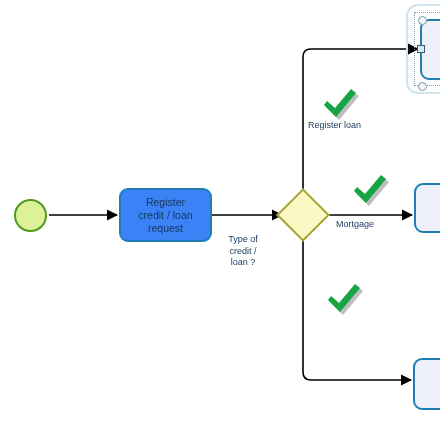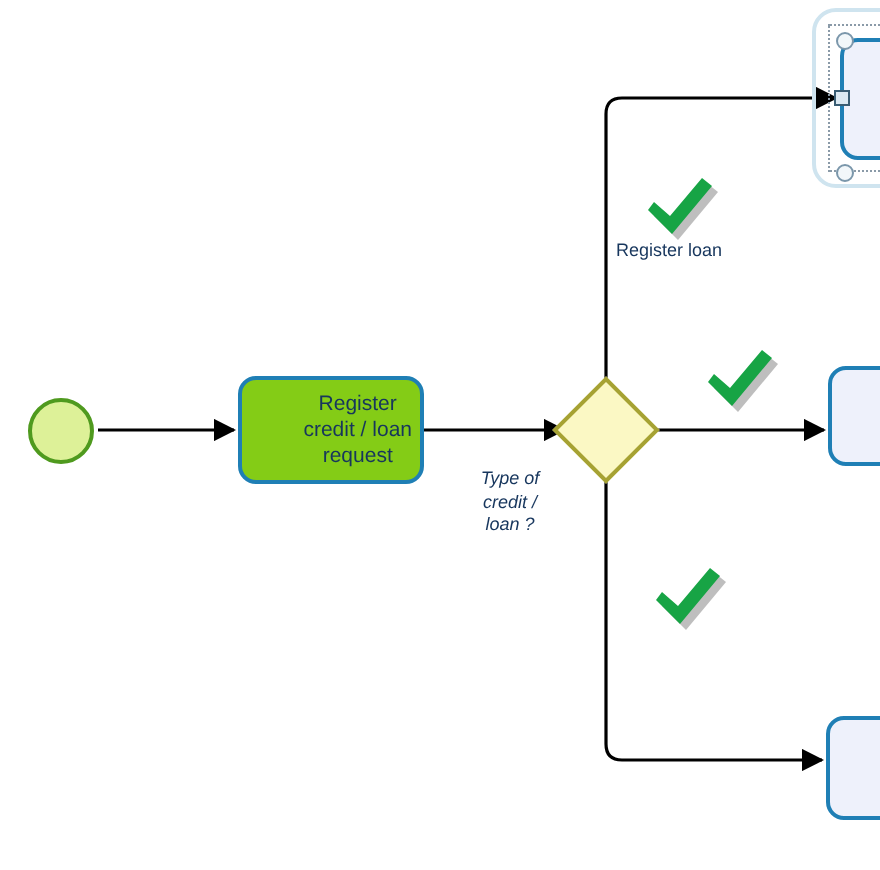--- a/index.html
+++ b/index.html
@@ -139,31 +139,31 @@
 
     <path d="M 322 215 L 412 215" stroke="#000000" stroke-width="1.6" fill="none" marker-end="url(#arrow)"></path>
 
     <path d="M 303 233 L 303 372 Q 303 380 311 380 L 411 380" stroke="#000000" stroke-width="1.6" fill="none" marker-end="url(#arrow)"></path>
   </svg>
 
   <div class="start-event" style="left:14px; top:199px; width:33px; height:33px;
               background:#ddf198; border:2.5px solid #4f9a1e;"></div>
 
   <div class="task" style="left:119px; top:188px; width:93px; height:54px;
-              background:#84cc16; border:2px solid #1f7fb5;justify-content:flex-end;">
+              background:#3b82f6; border:2px solid #1f7fb5;">
     <span class="task-label">Register
 credit / loan
 request</span>
   </div>
 
   <div class="gateway" style="left:284px; top:196px; width:38px; height:38px;">
     <div class="diamond" style="background:#fbf8c4; border:2px solid #a6a233;"></div>
   </div>
 
-  <div class="edge-label center" style="left:224px; top:234px; width:62px;font-style:italic;">Type of
+  <div class="edge-label center" style="left:212px; top:234px; width:62px;">Type of
 credit /
 loan ?</div>
 
   <div class="check-stamp" style="left:318px; top:86px;">
     <svg viewBox="0 0 44 36" xmlns="http://www.w3.org/2000/svg">
       <path d="M6 19 L9 15 L17 22 L33 3 L38 7 L18 31 Z" fill="#b3b3b3" opacity="0.85" transform="translate(3,3)"></path>
       <path d="M6 19 L9 15 L17 22 L33 3 L38 7 L18 31 Z" fill="#17a445"></path>
     </svg>
   </div>
   <div class="edge-label" style="left:308px; top:120px; width:80px;">Register loan</div>
@@ -177,20 +177,21 @@
   <div class="handle" style="left:418px; top:16px;"></div>
   <div class="handle" style="left:418px; top:82px;"></div>
   <div class="conn-handle" style="left:417px; top:45px;"></div>
 
   <div class="check-stamp" style="left:348px; top:172px;">
     <svg viewBox="0 0 44 36" xmlns="http://www.w3.org/2000/svg">
       <path d="M6 19 L9 15 L17 22 L33 3 L38 7 L18 31 Z" fill="#b3b3b3" opacity="0.85" transform="translate(3,3)"></path>
       <path d="M6 19 L9 15 L17 22 L33 3 L38 7 L18 31 Z" fill="#17a445"></path>
     </svg>
   </div>
+  <div class="edge-label" style="left:336px; top:219px; width:80px;">Mortgage</div>
 
   <div class="task" style="left:414px; top:183px; width:46px; height:50px;
               background:#eef1fb; border:2px solid #1f7fb5;">
     <span class="task-label"></span>
   </div>
 
   <div class="check-stamp" style="left:322px; top:281px;">
     <svg viewBox="0 0 44 36" xmlns="http://www.w3.org/2000/svg">
       <path d="M6 19 L9 15 L17 22 L33 3 L38 7 L18 31 Z" fill="#b3b3b3" opacity="0.85" transform="translate(3,3)"></path>
       <path d="M6 19 L9 15 L17 22 L33 3 L38 7 L18 31 Z" fill="#17a445"></path>

